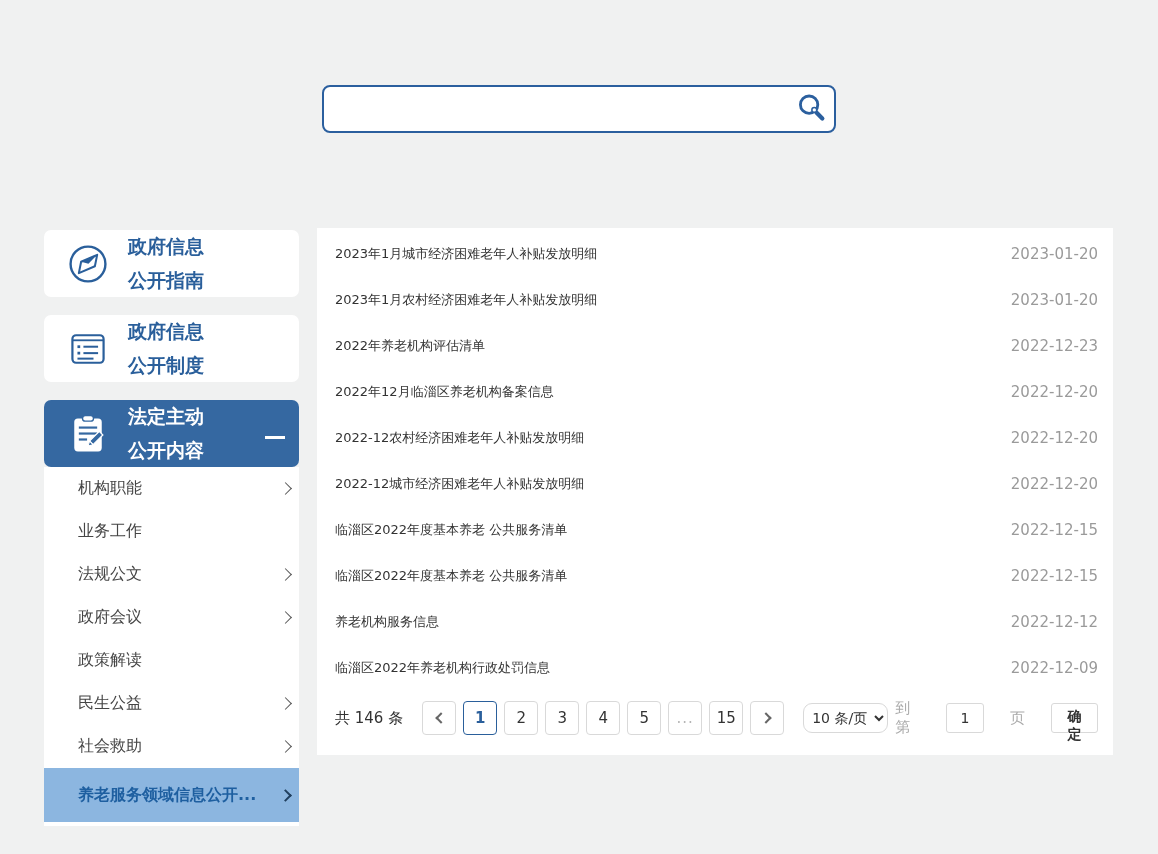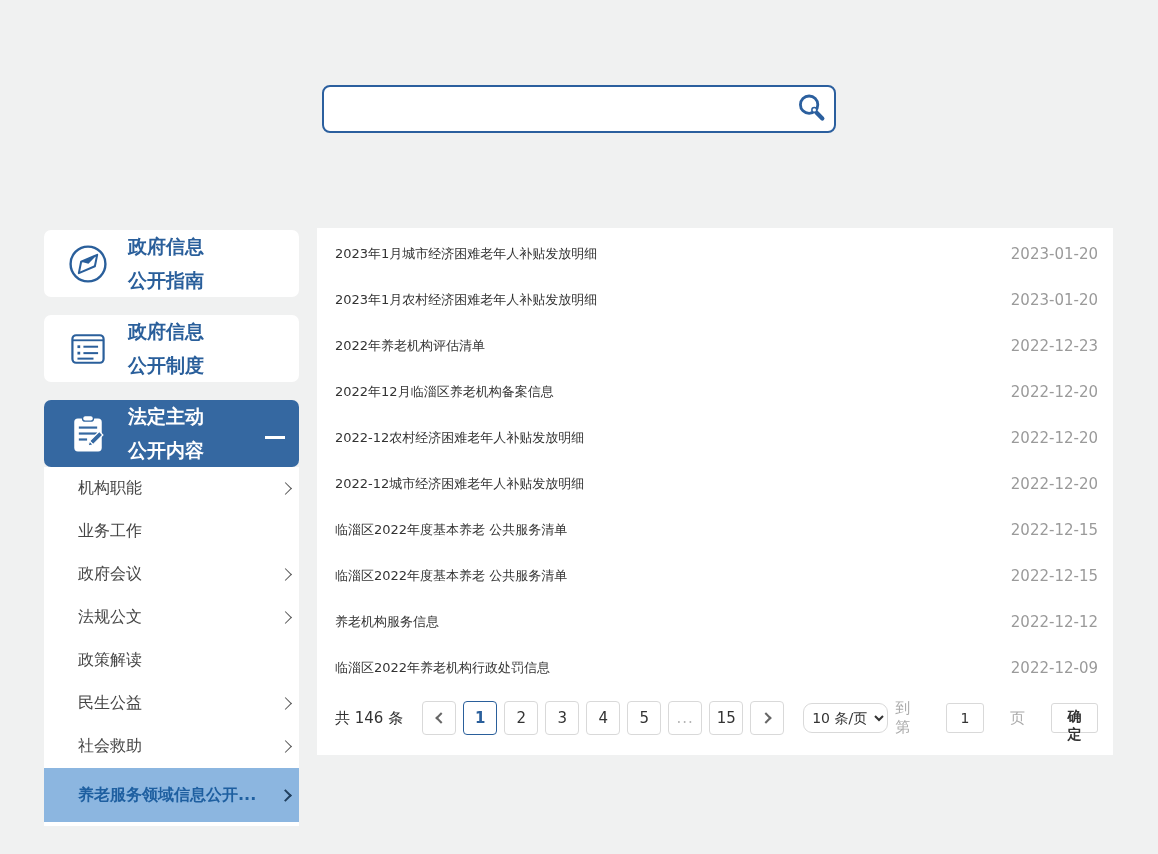--- a/index.html
+++ b/index.html
@@ -155,25 +155,25 @@
     </div>
   <ul class="submenu" id="side-menu">
       <li class="submenu-item">
         <span>机构职能</span>
         <span class="chev"></span>
       </li>
       <li class="submenu-item">
         <span>业务工作</span>
       </li>
       <li class="submenu-item">
+        <span>法规公文</span>
+        <span class="chev"></span>
+      </li>
+      <li class="submenu-item">
         <span>政府会议</span>
-        <span class="chev"></span>
-      </li>
-      <li class="submenu-item">
-        <span>法规公文</span>
         <span class="chev"></span>
       </li>
       <li class="submenu-item">
         <span>政策解读</span>
       </li>
       <li class="submenu-item">
         <span>民生公益</span>
         <span class="chev"></span>
       </li>
       <li class="submenu-item">

